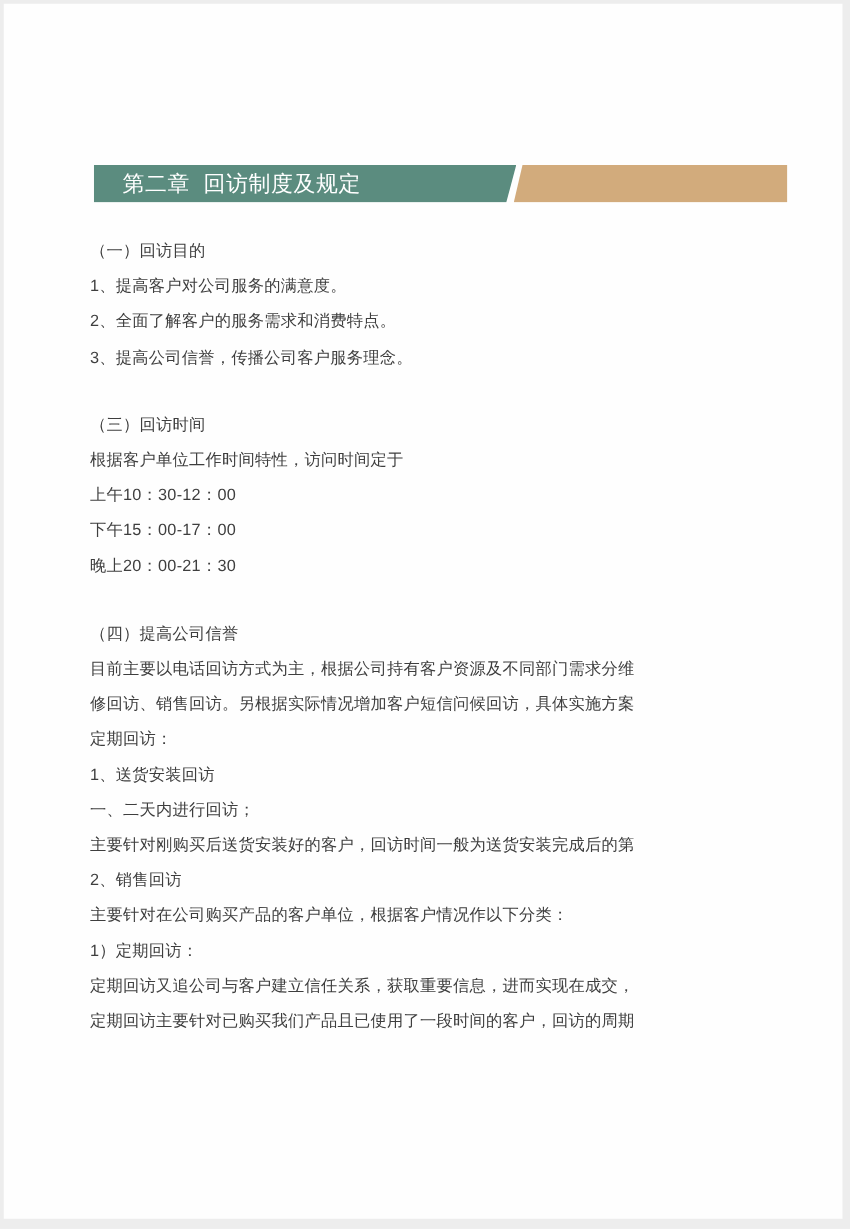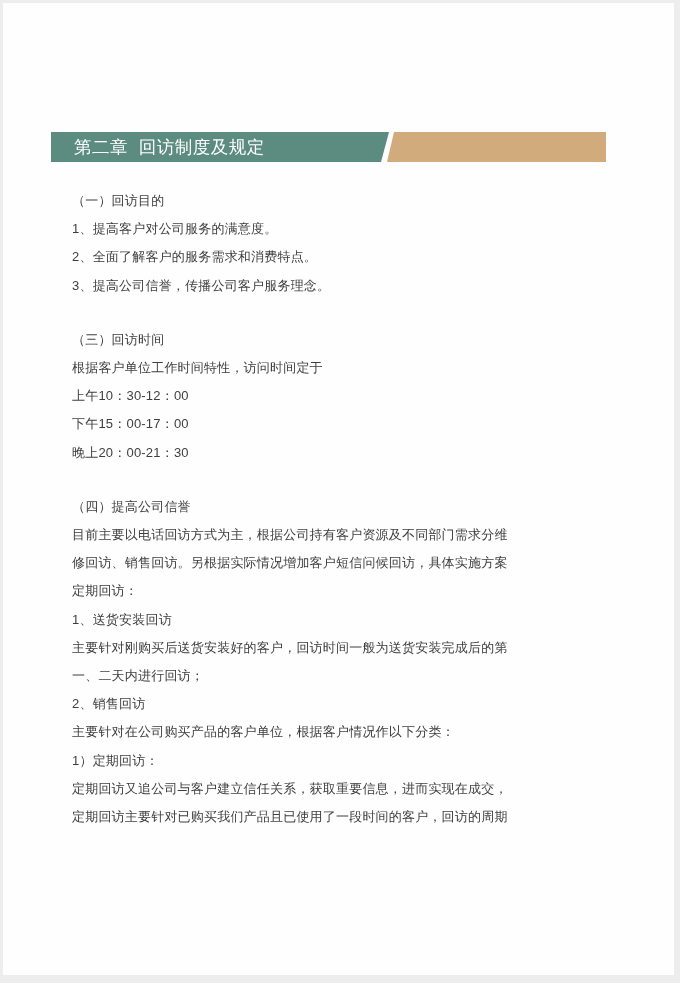--- a/index.html
+++ b/index.html
@@ -9,21 +9,21 @@
     font-family: "Liberation Sans", "DejaVu Sans", sans-serif;
     overflow: hidden;
   }
   .page {
     position: absolute;
     left: 3px; top: 3px; right: 6px; bottom: 8px;
     background: #fefefe;
   }
   .banner {
     position: absolute;
-    left: 48px; top: 129px;
+    left: 72px; top: 129px;
     height: 30px;
     width: 555px;
   }
   .banner-teal {
     position: absolute;
     left: 0; top: 0;
     width: 338px; height: 30px;
     clip-path: polygon(0 0, 100% 0, calc(100% - 8px) 100%, 0 100%);
     color: #ffffff;
     font-size: 17.5px;
@@ -84,22 +84,22 @@
         </div>
     </div>
 
     <div class="section">
       <div class="section-heading">（四）提高公司信誉</div>
       <div>
           <div class="text-line">目前主要以电话回访方式为主，根据公司持有客户资源及不同部门需求分维</div>
           <div class="text-line">修回访、销售回访。另根据实际情况增加客户短信问候回访，具体实施方案</div>
           <div class="text-line">定期回访：</div>
           <div class="text-line">1、送货安装回访</div>
+          <div class="text-line">一、二天内进行回访；</div>
           <div class="text-line">主要针对刚购买后送货安装好的客户，回访时间一般为送货安装完成后的第</div>
-          <div class="text-line">一、二天内进行回访；</div>
           <div class="text-line">2、销售回访</div>
           <div class="text-line">主要针对在公司购买产品的客户单位，根据客户情况作以下分类：</div>
           <div class="text-line">1）定期回访：</div>
           <div class="text-line">定期回访又追公司与客户建立信任关系，获取重要信息，进而实现在成交，</div>
           <div class="text-line">定期回访主要针对已购买我们产品且已使用了一段时间的客户，回访的周期</div>
         </div>
     </div>
 
   </div>
 </div>

